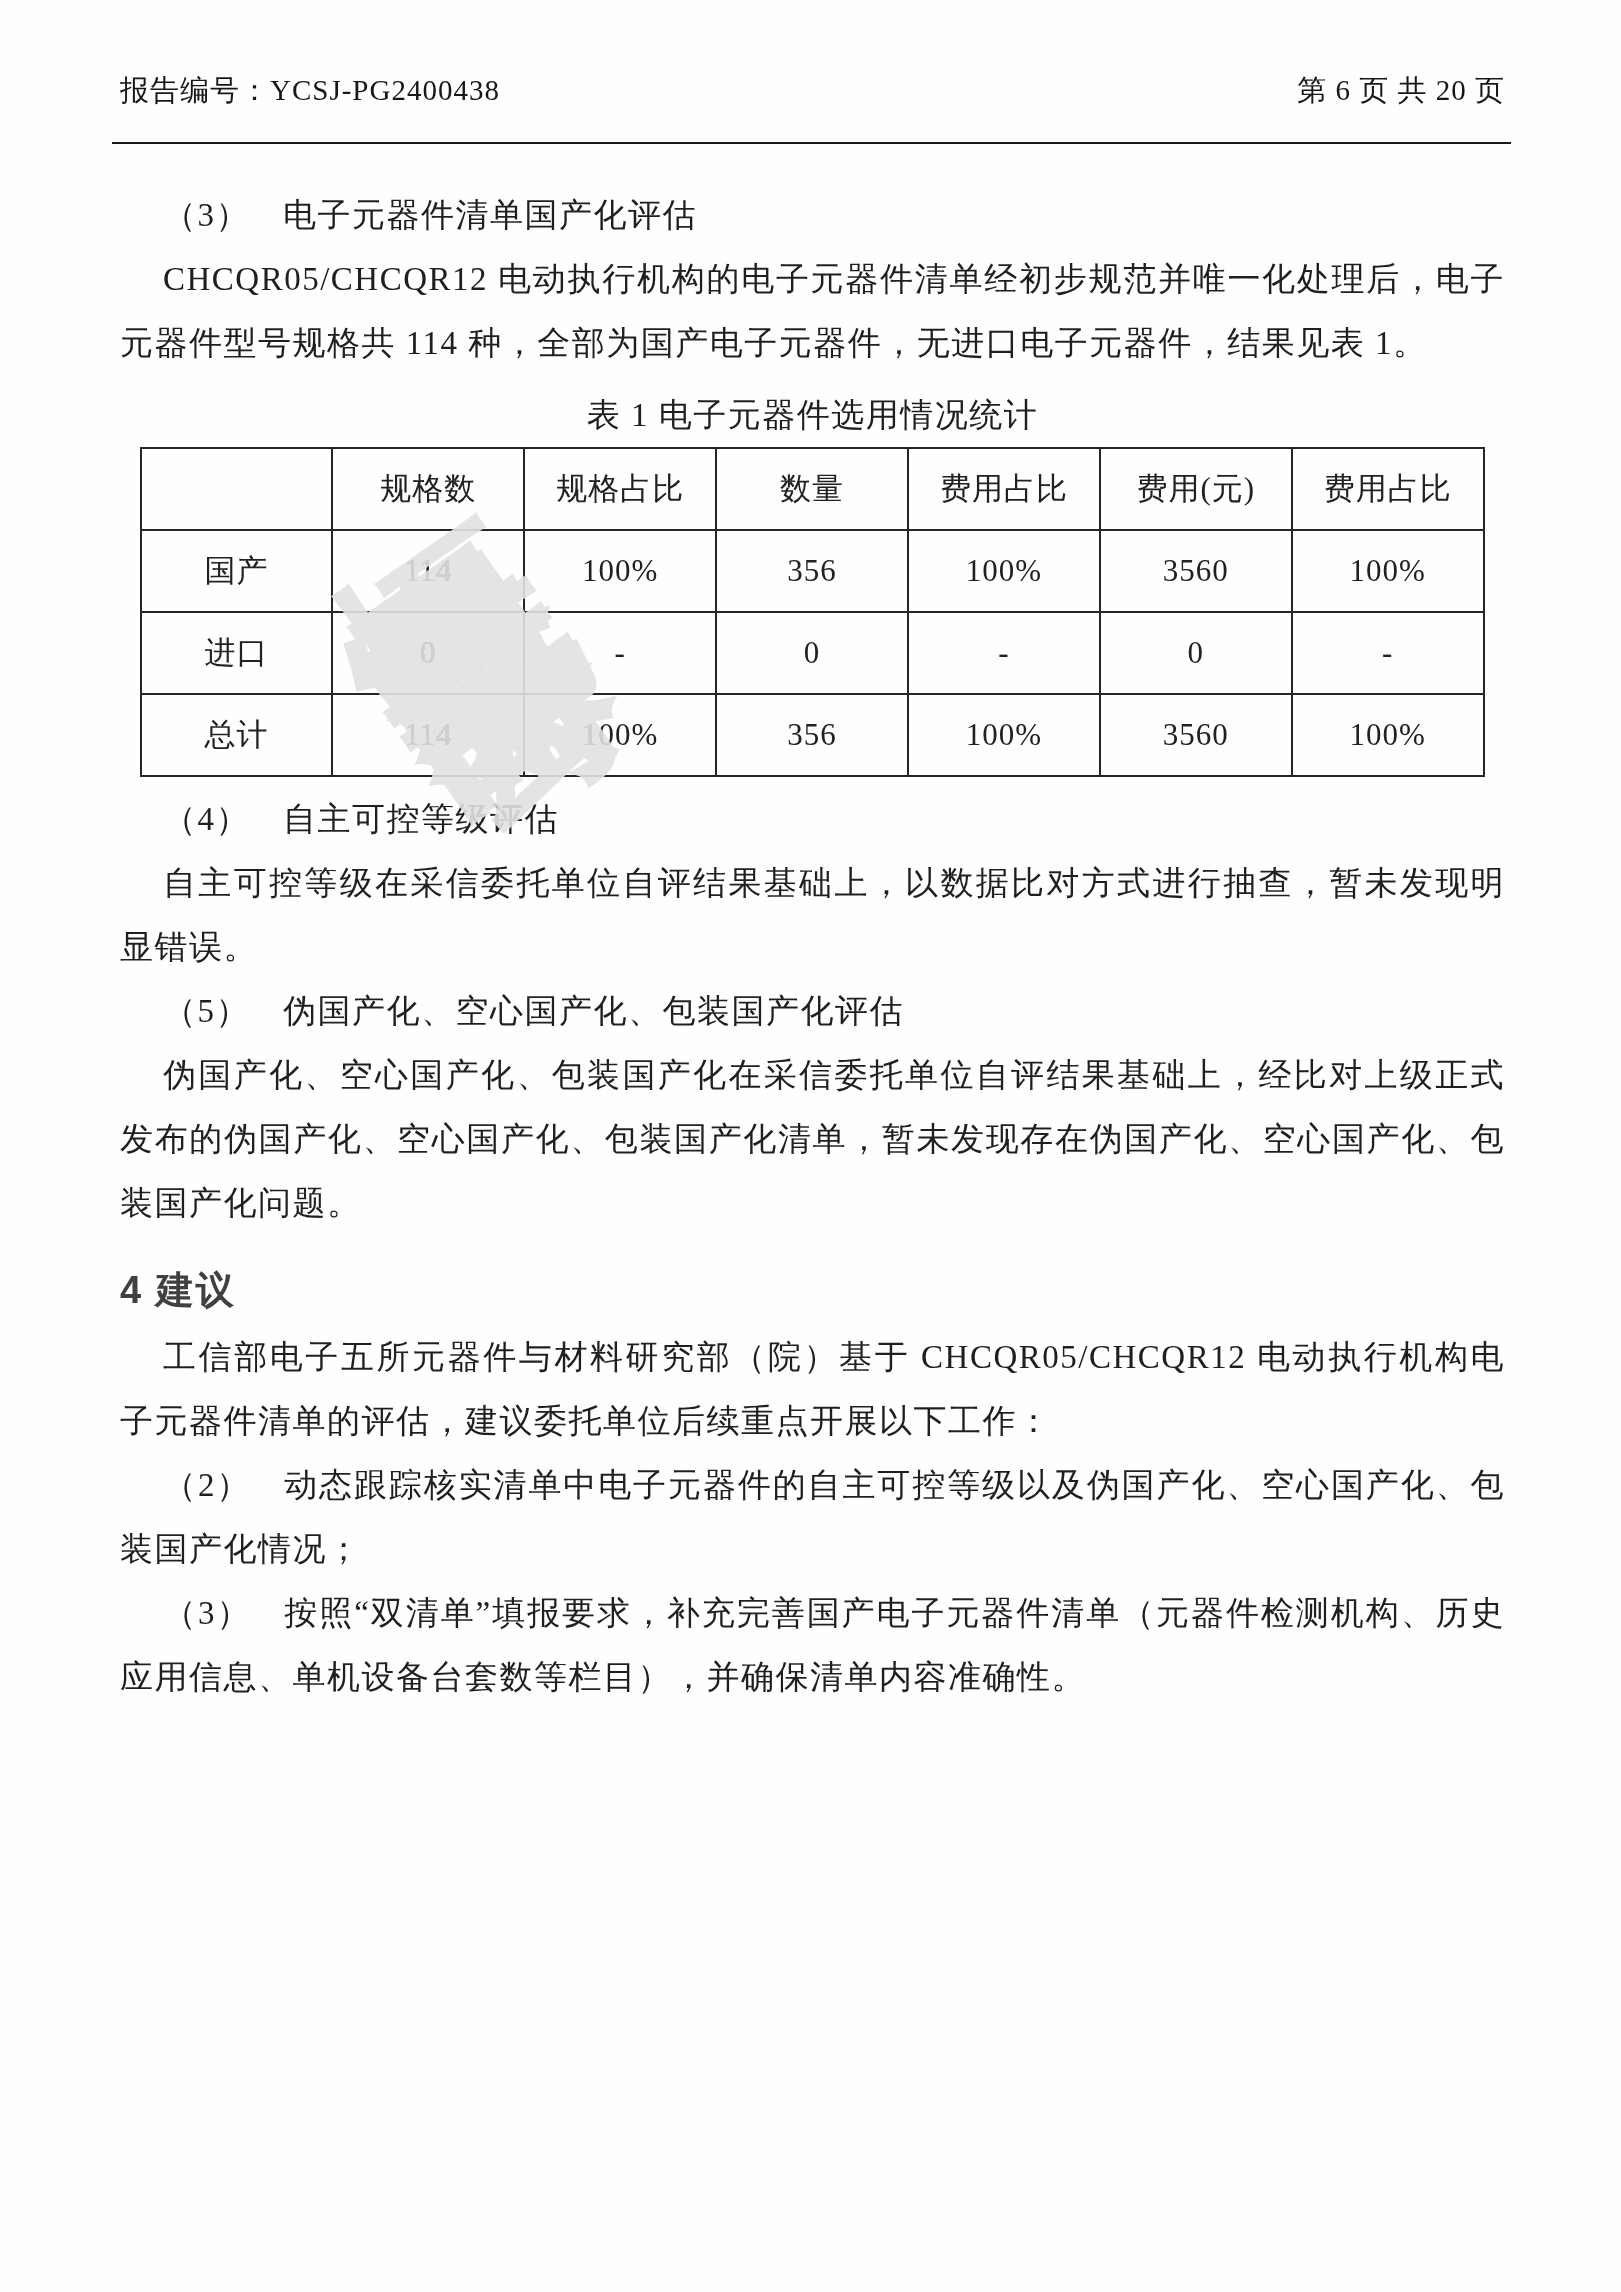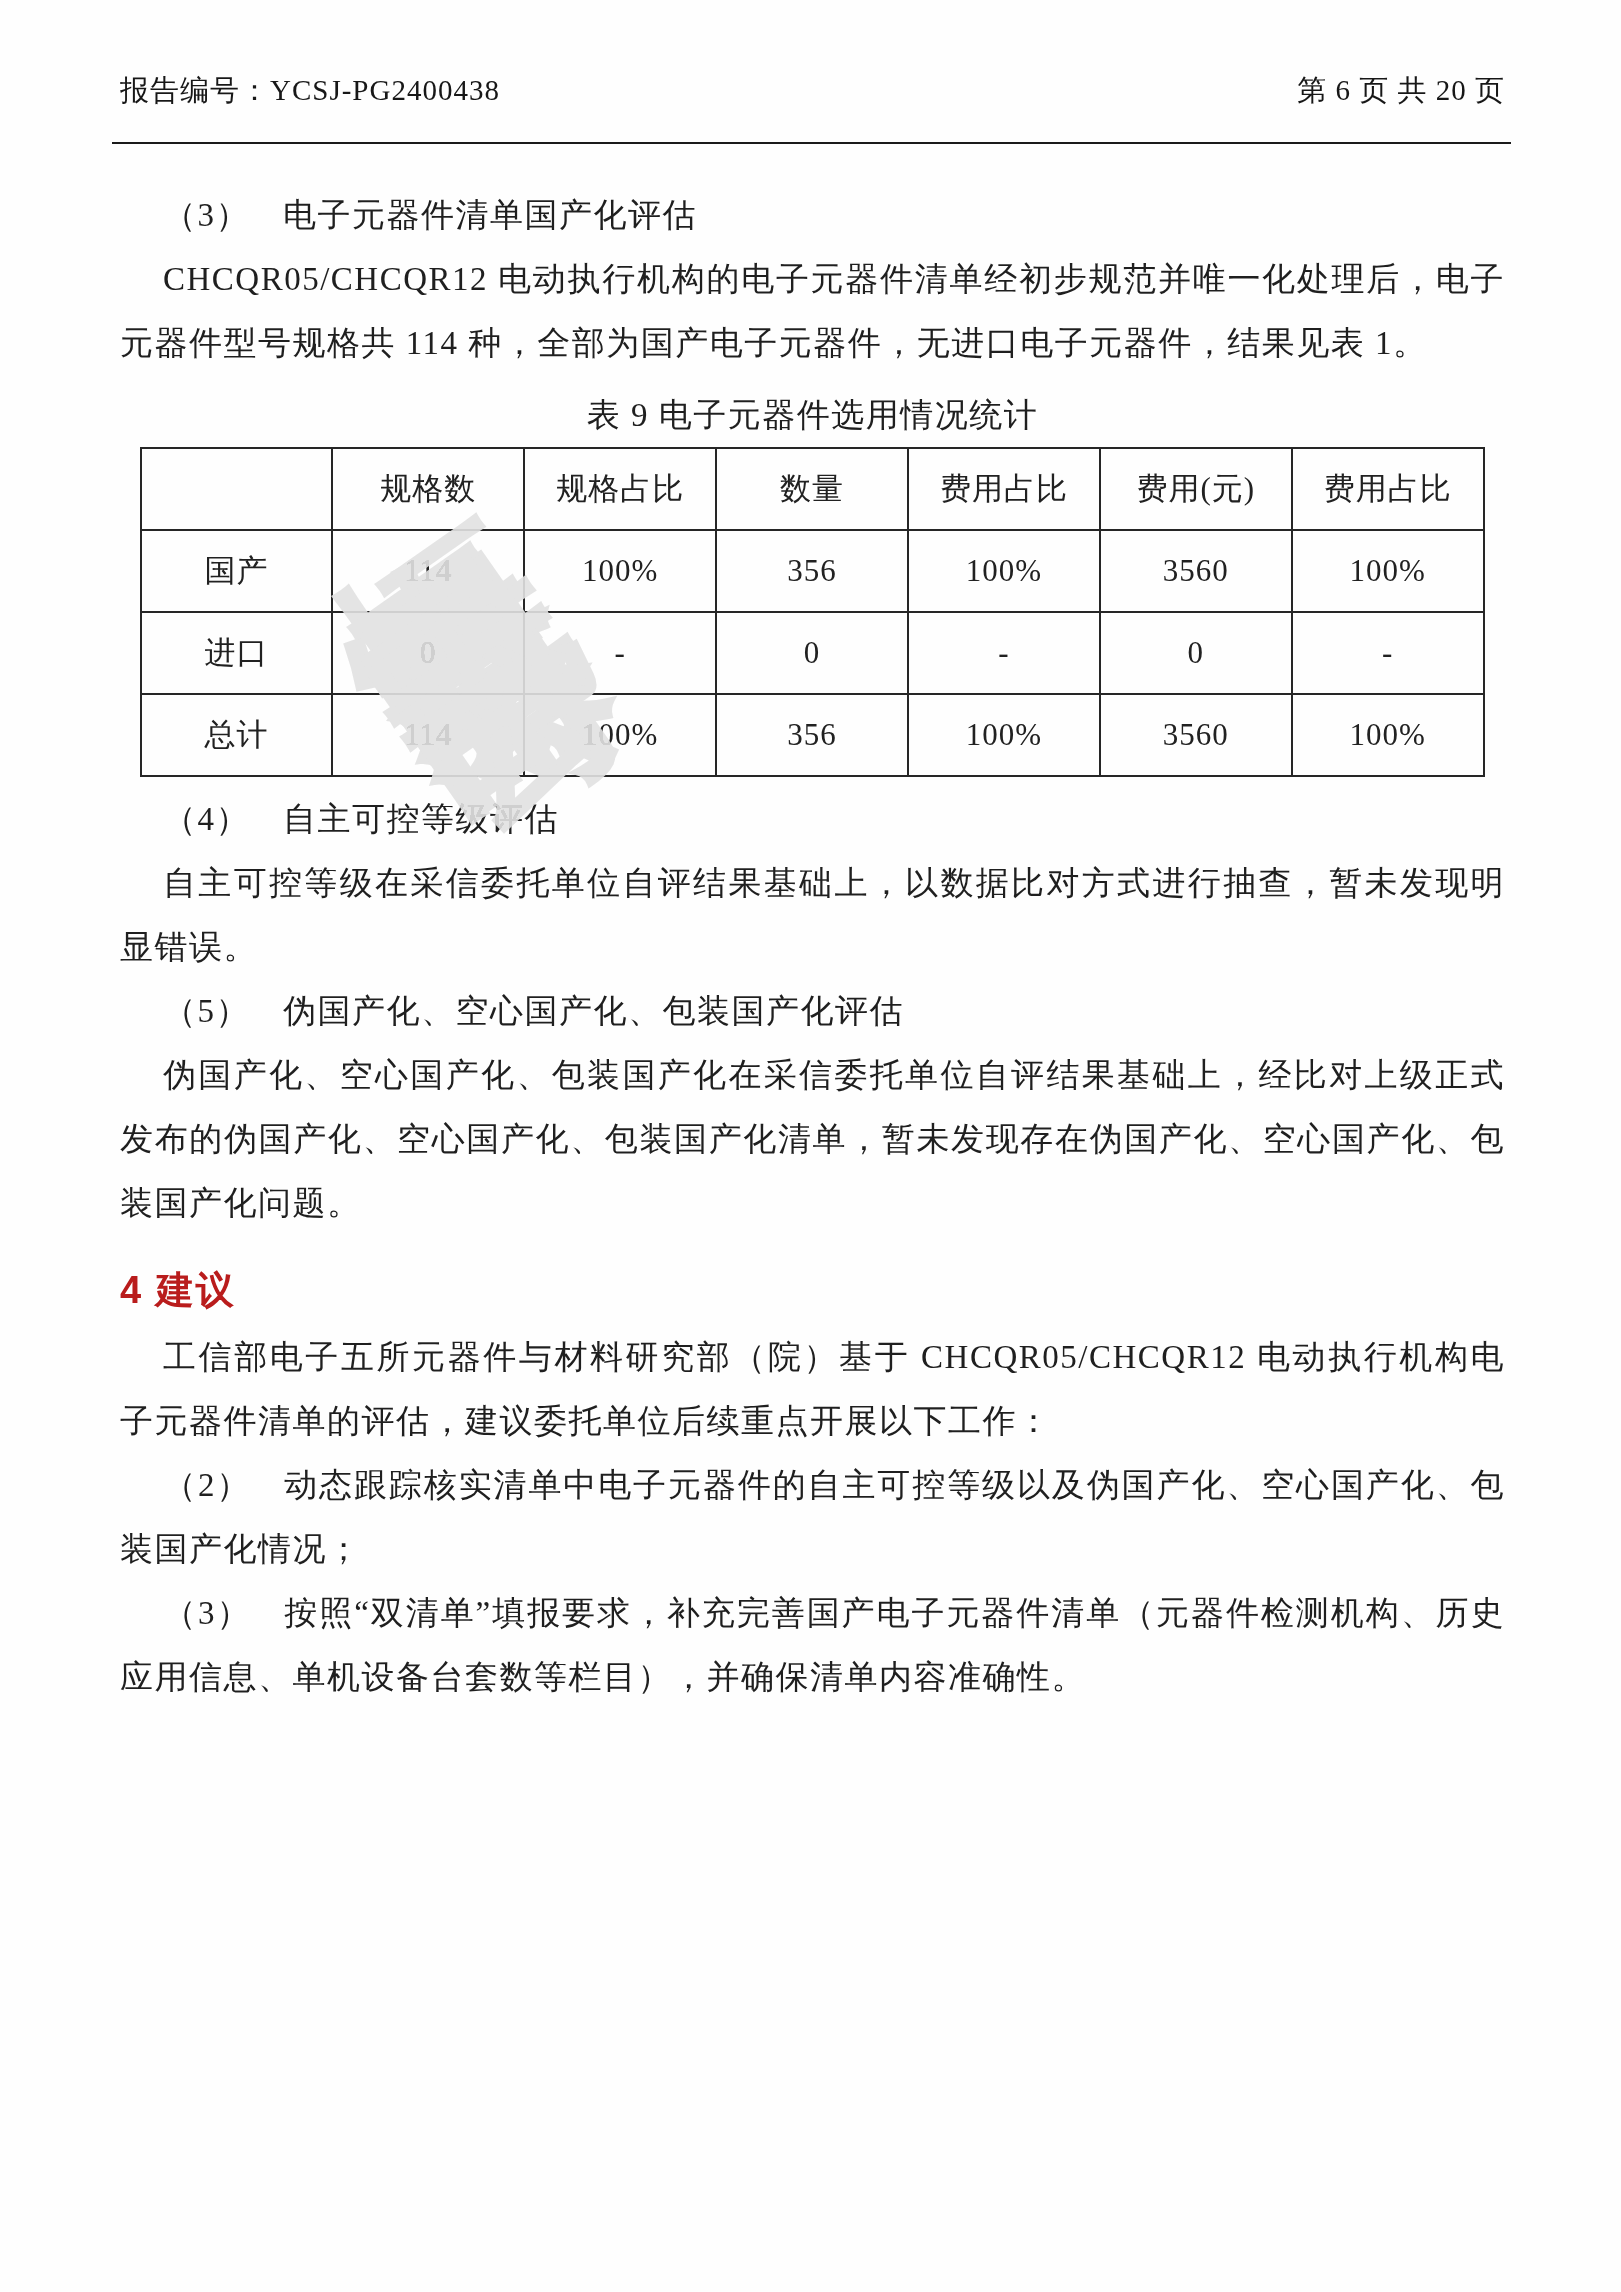--- a/index.html
+++ b/index.html
@@ -84,21 +84,21 @@
     padding: 8px;
   }
   .after-table { margin-top: 9.8px; }
   .sec-heading {
     font-family: "Liberation Sans", "DejaVu Sans", sans-serif;
     font-weight: 700;
     font-size: 38px;
     line-height: 69px;
     margin-top: 21.6px;
     letter-spacing: 2px;
-    color: #b91c1c;
+    color: #404040;
     text-align: left;
   }
 </style>
 </head>
 <body>
 
 <div class="page">
 
   <div class="wm wm-under">恒春电子有限公司</div>
 
@@ -107,21 +107,21 @@
     <div class="doc-header">
       <span>报告编号：YCSJ-PG2400438</span>
       <span>第 6 页 共 20 页</span>
     </div>
     <hr class="header-rule">
 
     <p class="item indent first-block"><span class="item-label">（3）</span><span>电子元器件清单国产化评估</span></p>
 
     <p class="indent">CHCQR05/CHCQR12 电动执行机构的电子元器件清单经初步规范并唯一化处理后，电子元器件型号规格共 114 种，全部为国产电子元器件，无进口电子元器件，结果见表 1。</p>
 
-    <p class="table-title">表 9 电子元器件选用情况统计</p>
+    <p class="table-title">表 1 电子元器件选用情况统计</p>
 
     <table class="stats">
       <thead>
         <tr>
             <th></th>
             <th>规格数</th>
             <th>规格占比</th>
             <th>数量</th>
             <th>费用占比</th>
             <th>费用(元)</th>

